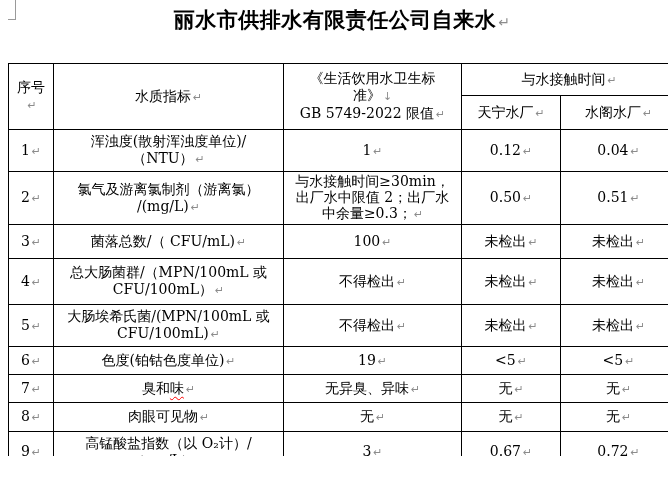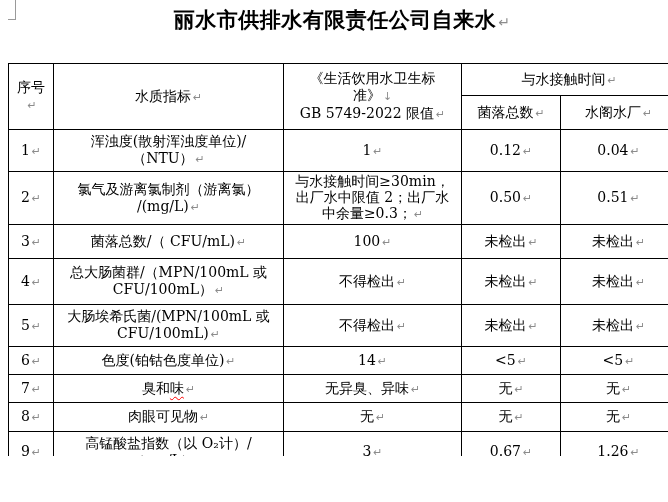--- a/index.html
+++ b/index.html
@@ -78,21 +78,21 @@
     </colgroup>
 
     <tbody>
         <tr style="height:32px">
       <td rowspan="2"><span>序号</span><span class="mark">↵</span></td>
       <td rowspan="2"><span>水质指标</span><span class="mark">↵</span></td>
       <td rowspan="2" class="std-cell"><span>《生活饮用水卫生标准》</span><span class="mark">↓</span><br><span>GB 5749-2022 限值</span><span class="mark">↵</span></td>
       <td colspan="2"><span>与水接触时间</span><span class="mark">↵</span></td>
     </tr>
     <tr style="height:34px">
-      <td><span>菌落总数</span><span class="mark">↵</span></td>
+      <td><span>天宁水厂</span><span class="mark">↵</span></td>
       <td><span>水阁水厂</span><span class="mark">↵</span></td>
     </tr>
 
     <tr style="height:42px">
       <td><span>1</span><span class="mark">↵</span></td>
       <td><span class="ml">浑浊度(散射浑浊度单位)/
 （NTU）</span><span class="mark">↵</span></td>
       <td><span>1</span><span class="mark">↵</span></td>
       <td><span>0.12</span><span class="mark">↵</span></td>
       <td><span>0.04</span><span class="mark">↵</span></td>
@@ -131,21 +131,21 @@
       <td><span class="ml">大肠埃希氏菌/(MPN/100mL 或
 CFU/100mL)</span><span class="mark">↵</span></td>
       <td><span>不得检出</span><span class="mark">↵</span></td>
       <td><span>未检出</span><span class="mark">↵</span></td>
       <td><span>未检出</span><span class="mark">↵</span></td>
     </tr>
 
     <tr style="height:28px">
       <td><span>6</span><span class="mark">↵</span></td>
       <td><span>色度(铂钴色度单位)</span><span class="mark">↵</span></td>
-      <td><span>14</span><span class="mark">↵</span></td>
+      <td><span>19</span><span class="mark">↵</span></td>
       <td><span>&lt;5</span><span class="mark">↵</span></td>
       <td><span>&lt;5</span><span class="mark">↵</span></td>
     </tr>
 
     <tr style="height:28px">
       <td><span>7</span><span class="mark">↵</span></td>
       <td><span>臭和</span><span class="spell-error">味</span><span class="mark">↵</span></td>
       <td><span>无异臭、异味</span><span class="mark">↵</span></td>
       <td><span>无</span><span class="mark">↵</span></td>
       <td><span>无</span><span class="mark">↵</span></td>
@@ -158,21 +158,21 @@
       <td><span>无</span><span class="mark">↵</span></td>
       <td><span>无</span><span class="mark">↵</span></td>
     </tr>
 
     <tr style="height:41px">
       <td><span>9</span><span class="mark">↵</span></td>
       <td><span class="ml">高锰酸盐指数（以 O₂计）/
 （mg/L）</span><span class="mark">↵</span></td>
       <td><span>3</span><span class="mark">↵</span></td>
       <td><span>0.67</span><span class="mark">↵</span></td>
-      <td><span>1.26</span><span class="mark">↵</span></td>
+      <td><span>0.72</span><span class="mark">↵</span></td>
     </tr>
 
     <tr style="height:22px">
       <td><span>10</span><span class="mark">↵</span></td>
       <td class="remark-cell"><span>备注</span><span class="mark">↵</span></td>
       <td colspan="3"><span class="mark">↵</span></td>
     </tr>
   </tbody>
     </table>
 </div>

